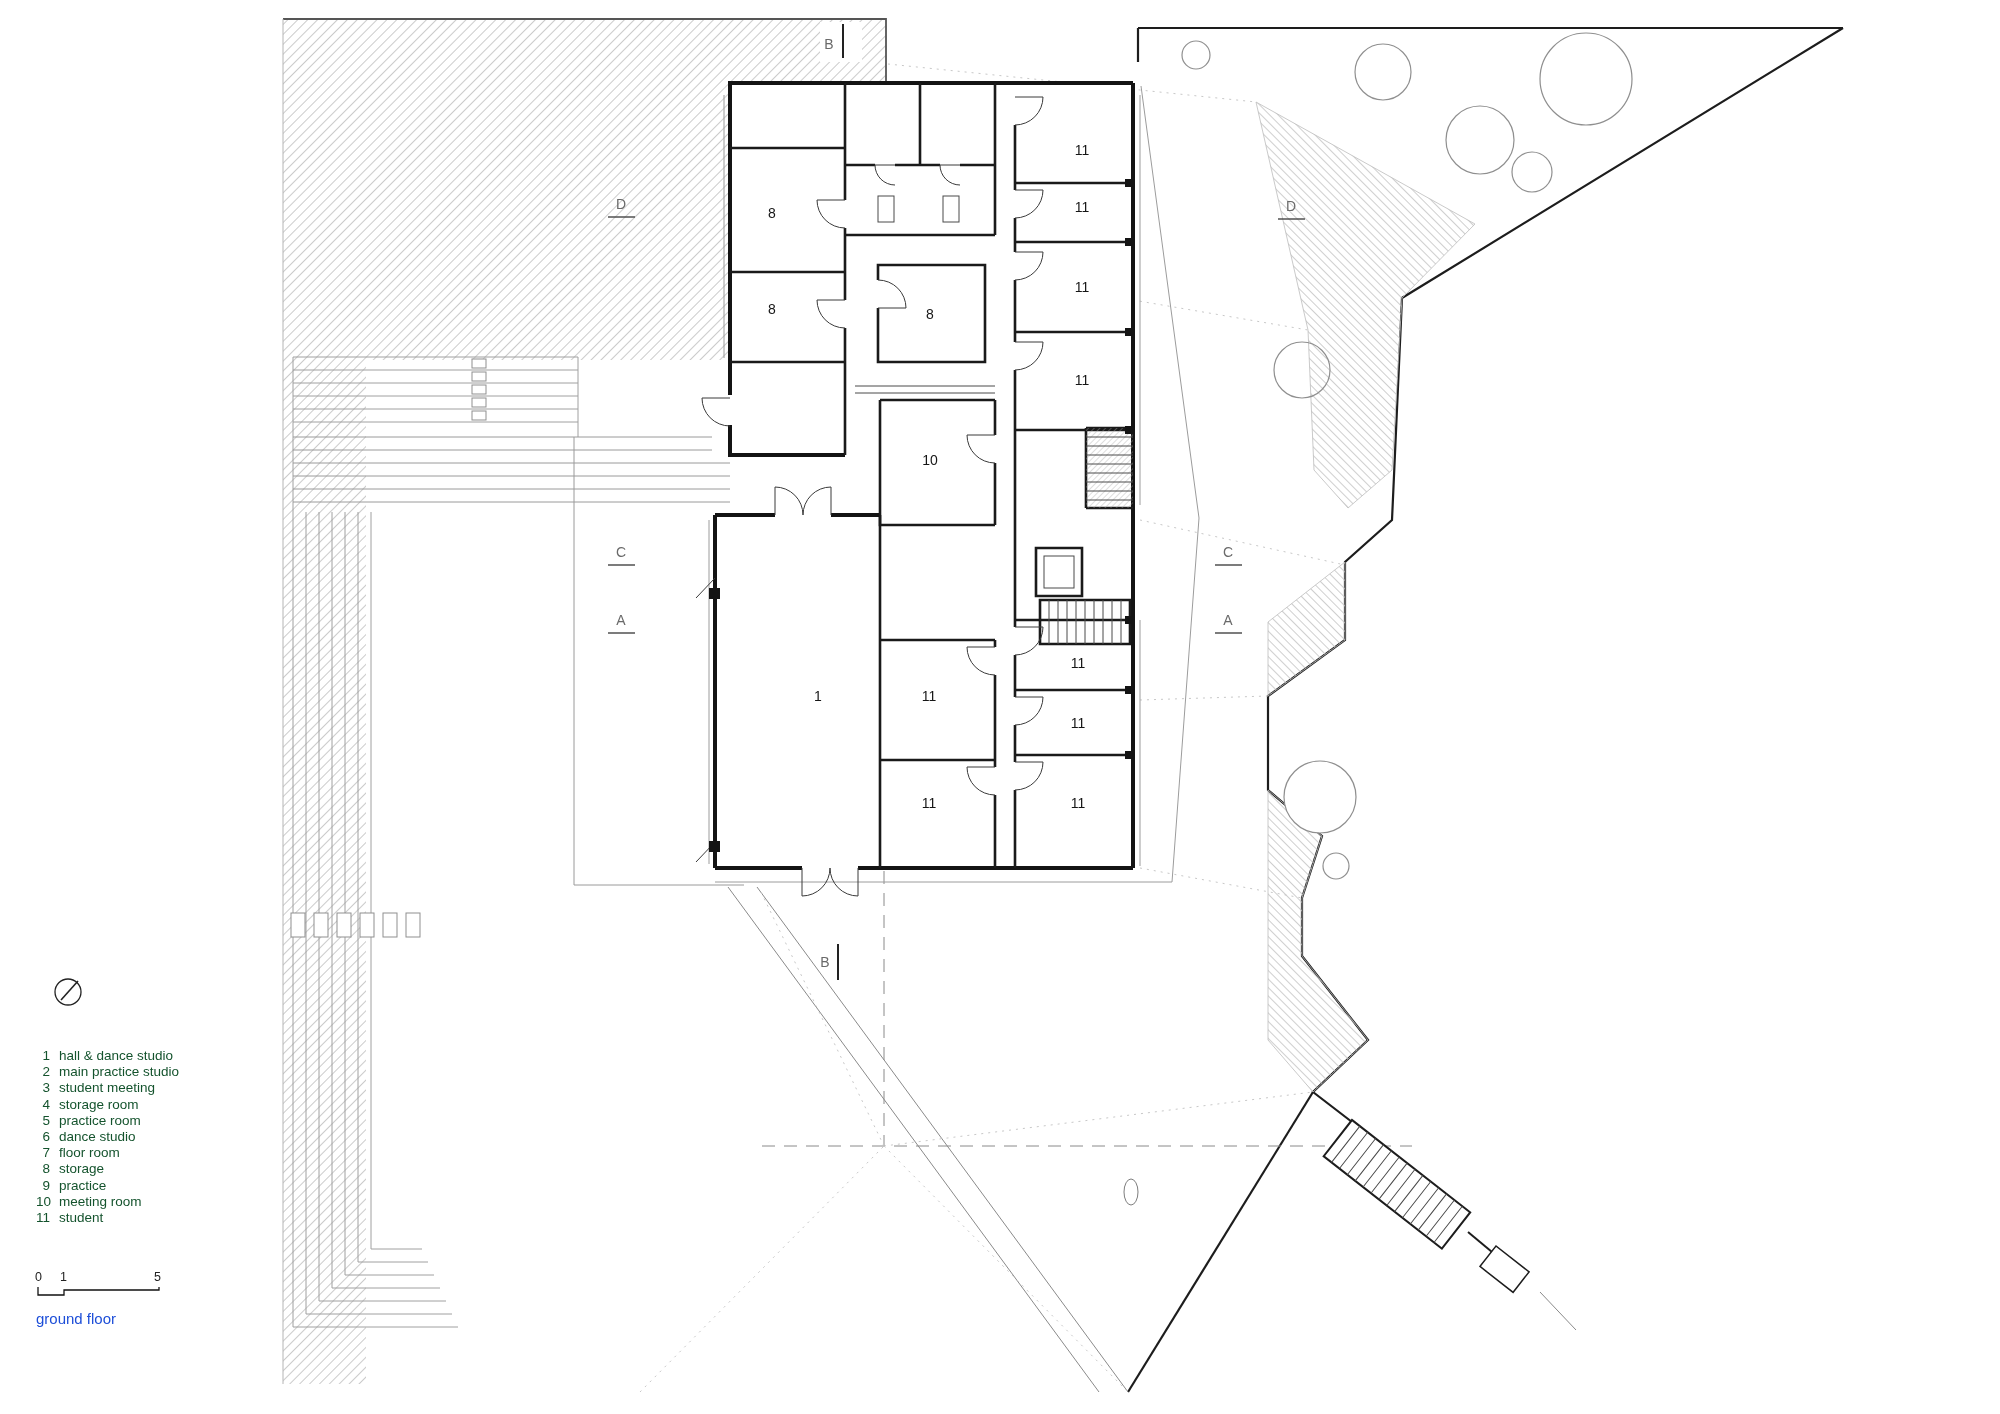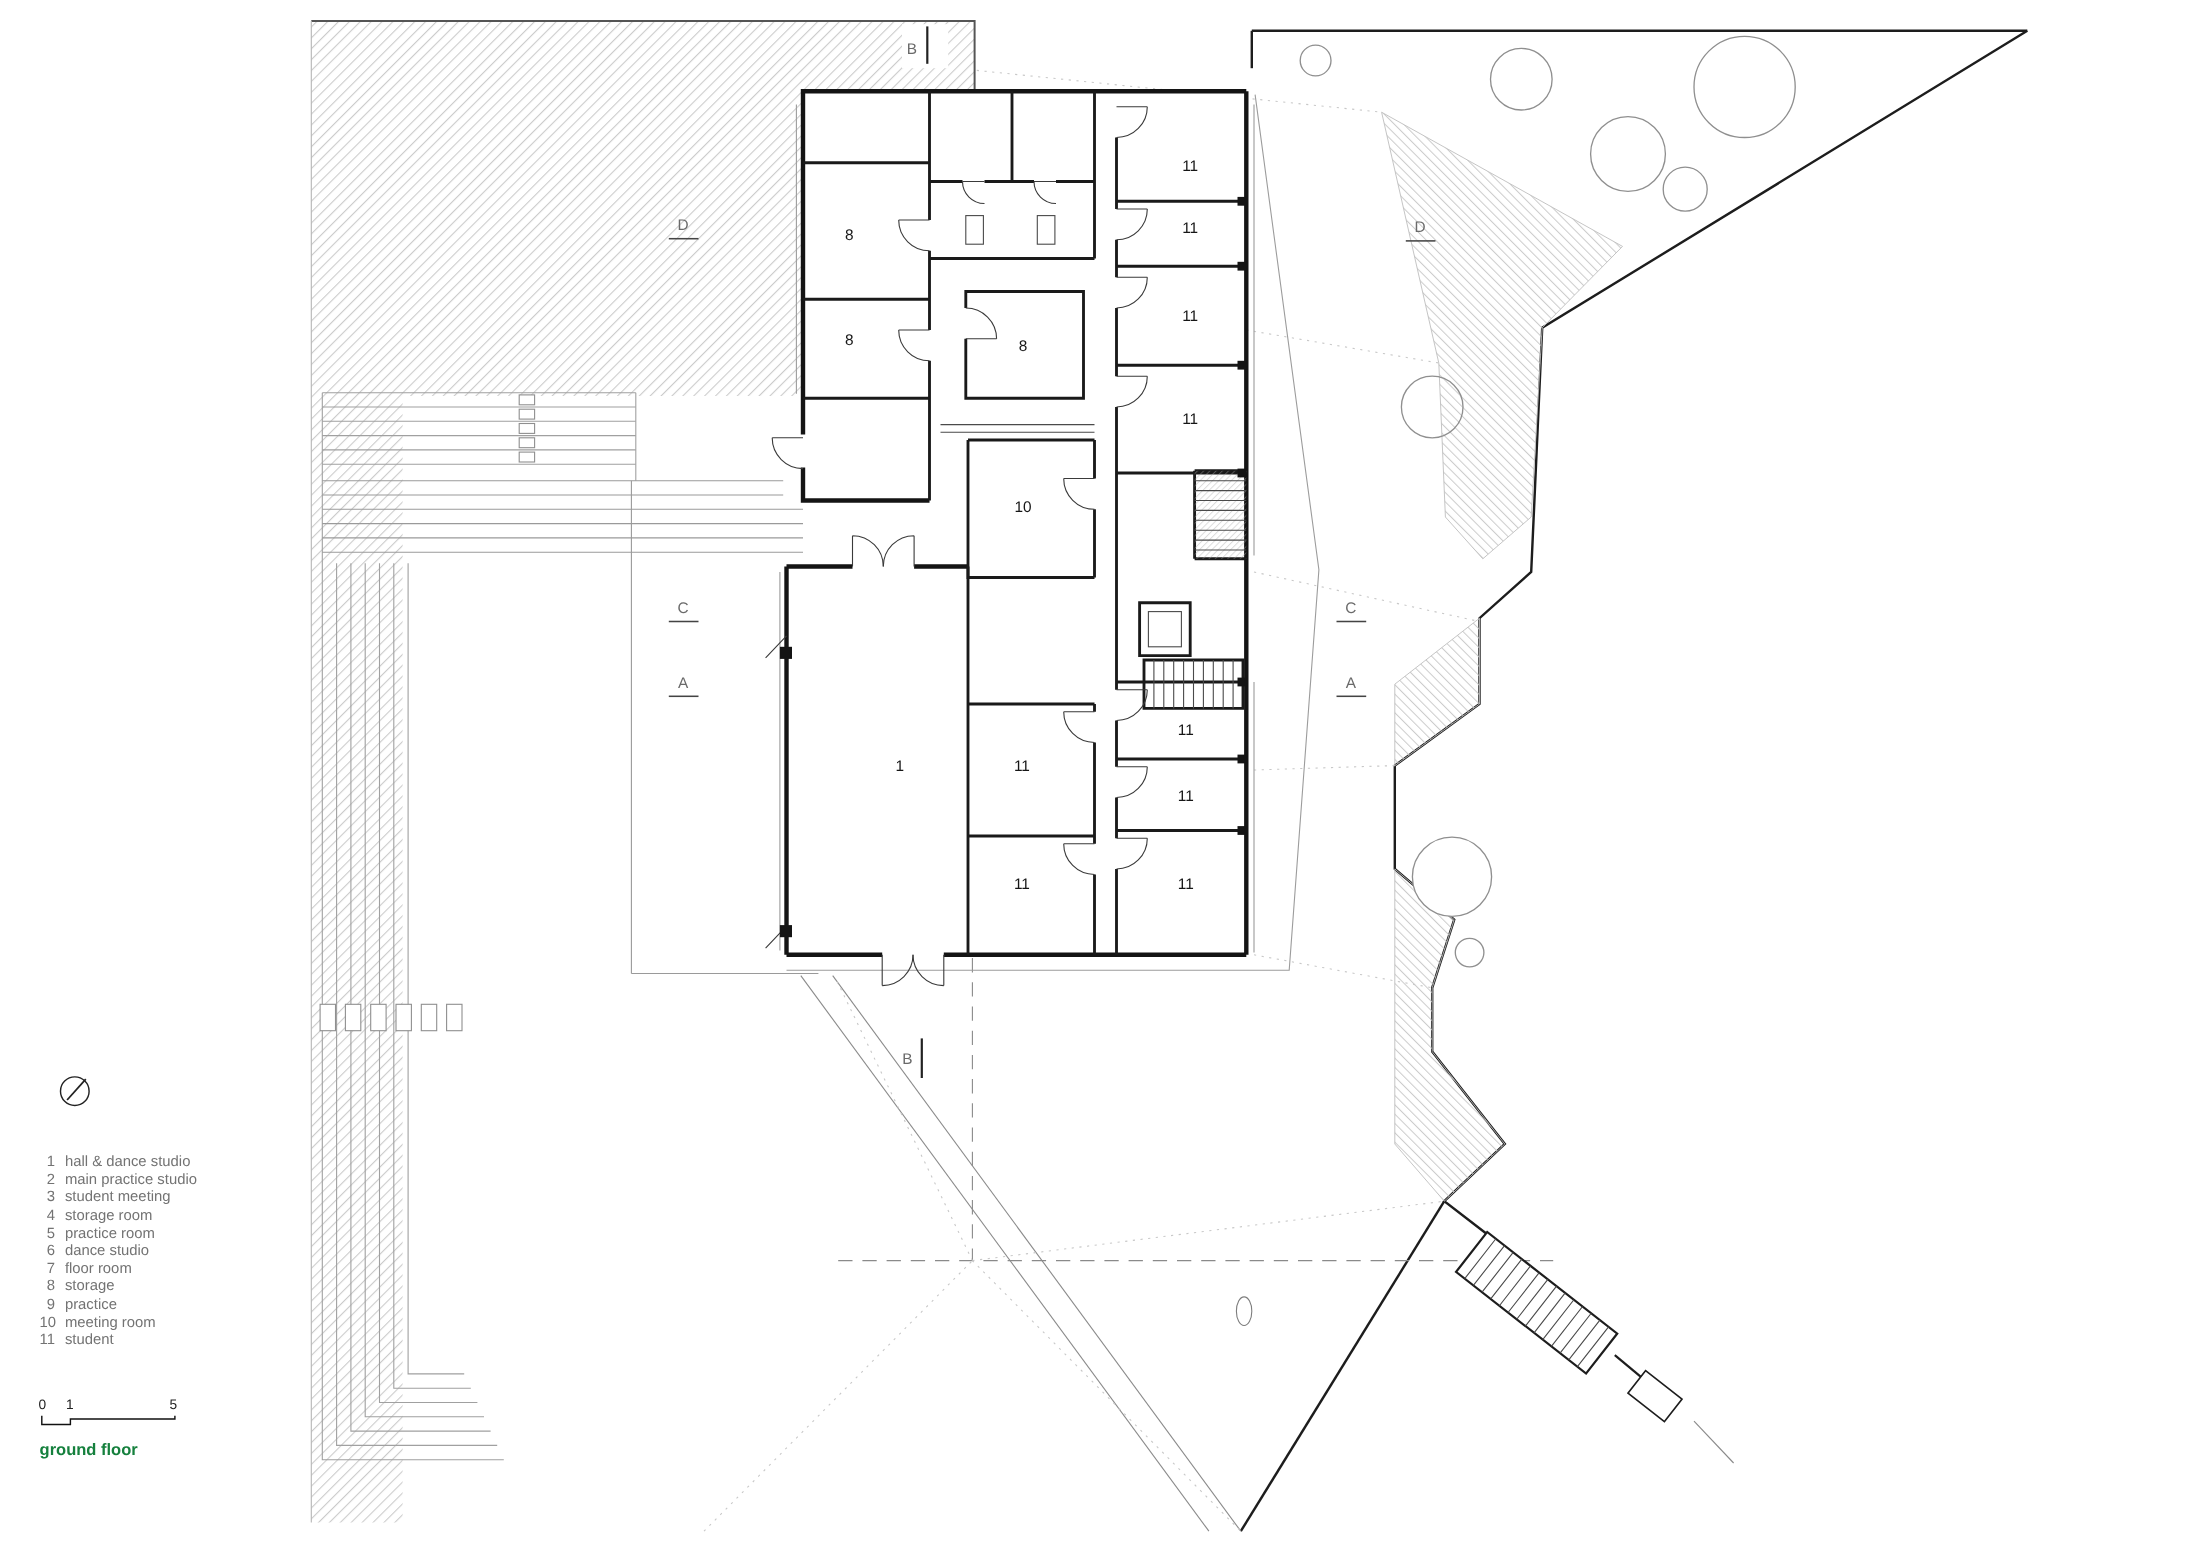--- a/index.html
+++ b/index.html
@@ -3,24 +3,24 @@
 <meta charset="utf-8">
 <style>
   html,body{margin:0;padding:0;background:#ffffff;}
   .sheet{position:relative;width:2000px;height:1414px;background:#ffffff;overflow:hidden;
          font-family:"Liberation Sans",sans-serif;color:#111;}
   .sheet svg{position:absolute;left:0;top:0;}
   svg text{font-family:"Liberation Sans",sans-serif;}
   .room-label{font-size:14px;fill:#161616;}
   .marker-letter{font-size:14px;fill:#6a6a6a;}
   .scale-num{font-size:12.5px;fill:#222;}
-  .legend{position:absolute;left:36px;top:1048px;font-size:13.5px;line-height:16.2px;color:#737373;}
+  .legend{position:absolute;left:36px;top:1048px;font-size:13.5px;line-height:16.2px;color:#14532d;}
   .legend-row{white-space:nowrap;}
   .legend-row .num{display:inline-block;width:14px;text-align:right;margin-right:9px;}
-  .title{position:absolute;left:36px;top:1310px;font-size:15px;color:#15803d;font-weight:bold;}
+  .title{position:absolute;left:36px;top:1310px;font-size:15px;color:#1d4ed8;}
 </style>
 </head>
 <body>
 
 <div class="sheet">
 
 <svg width="2000" height="1414" viewBox="0 0 2000 1414">
   <defs>
     <pattern id="siteHatch" width="7" height="7" patternUnits="userSpaceOnUse" patternTransform="rotate(45)">
       <line x1="0.5" y1="-1" x2="0.5" y2="8" stroke="#cbcbcb" stroke-width="1"></line>

